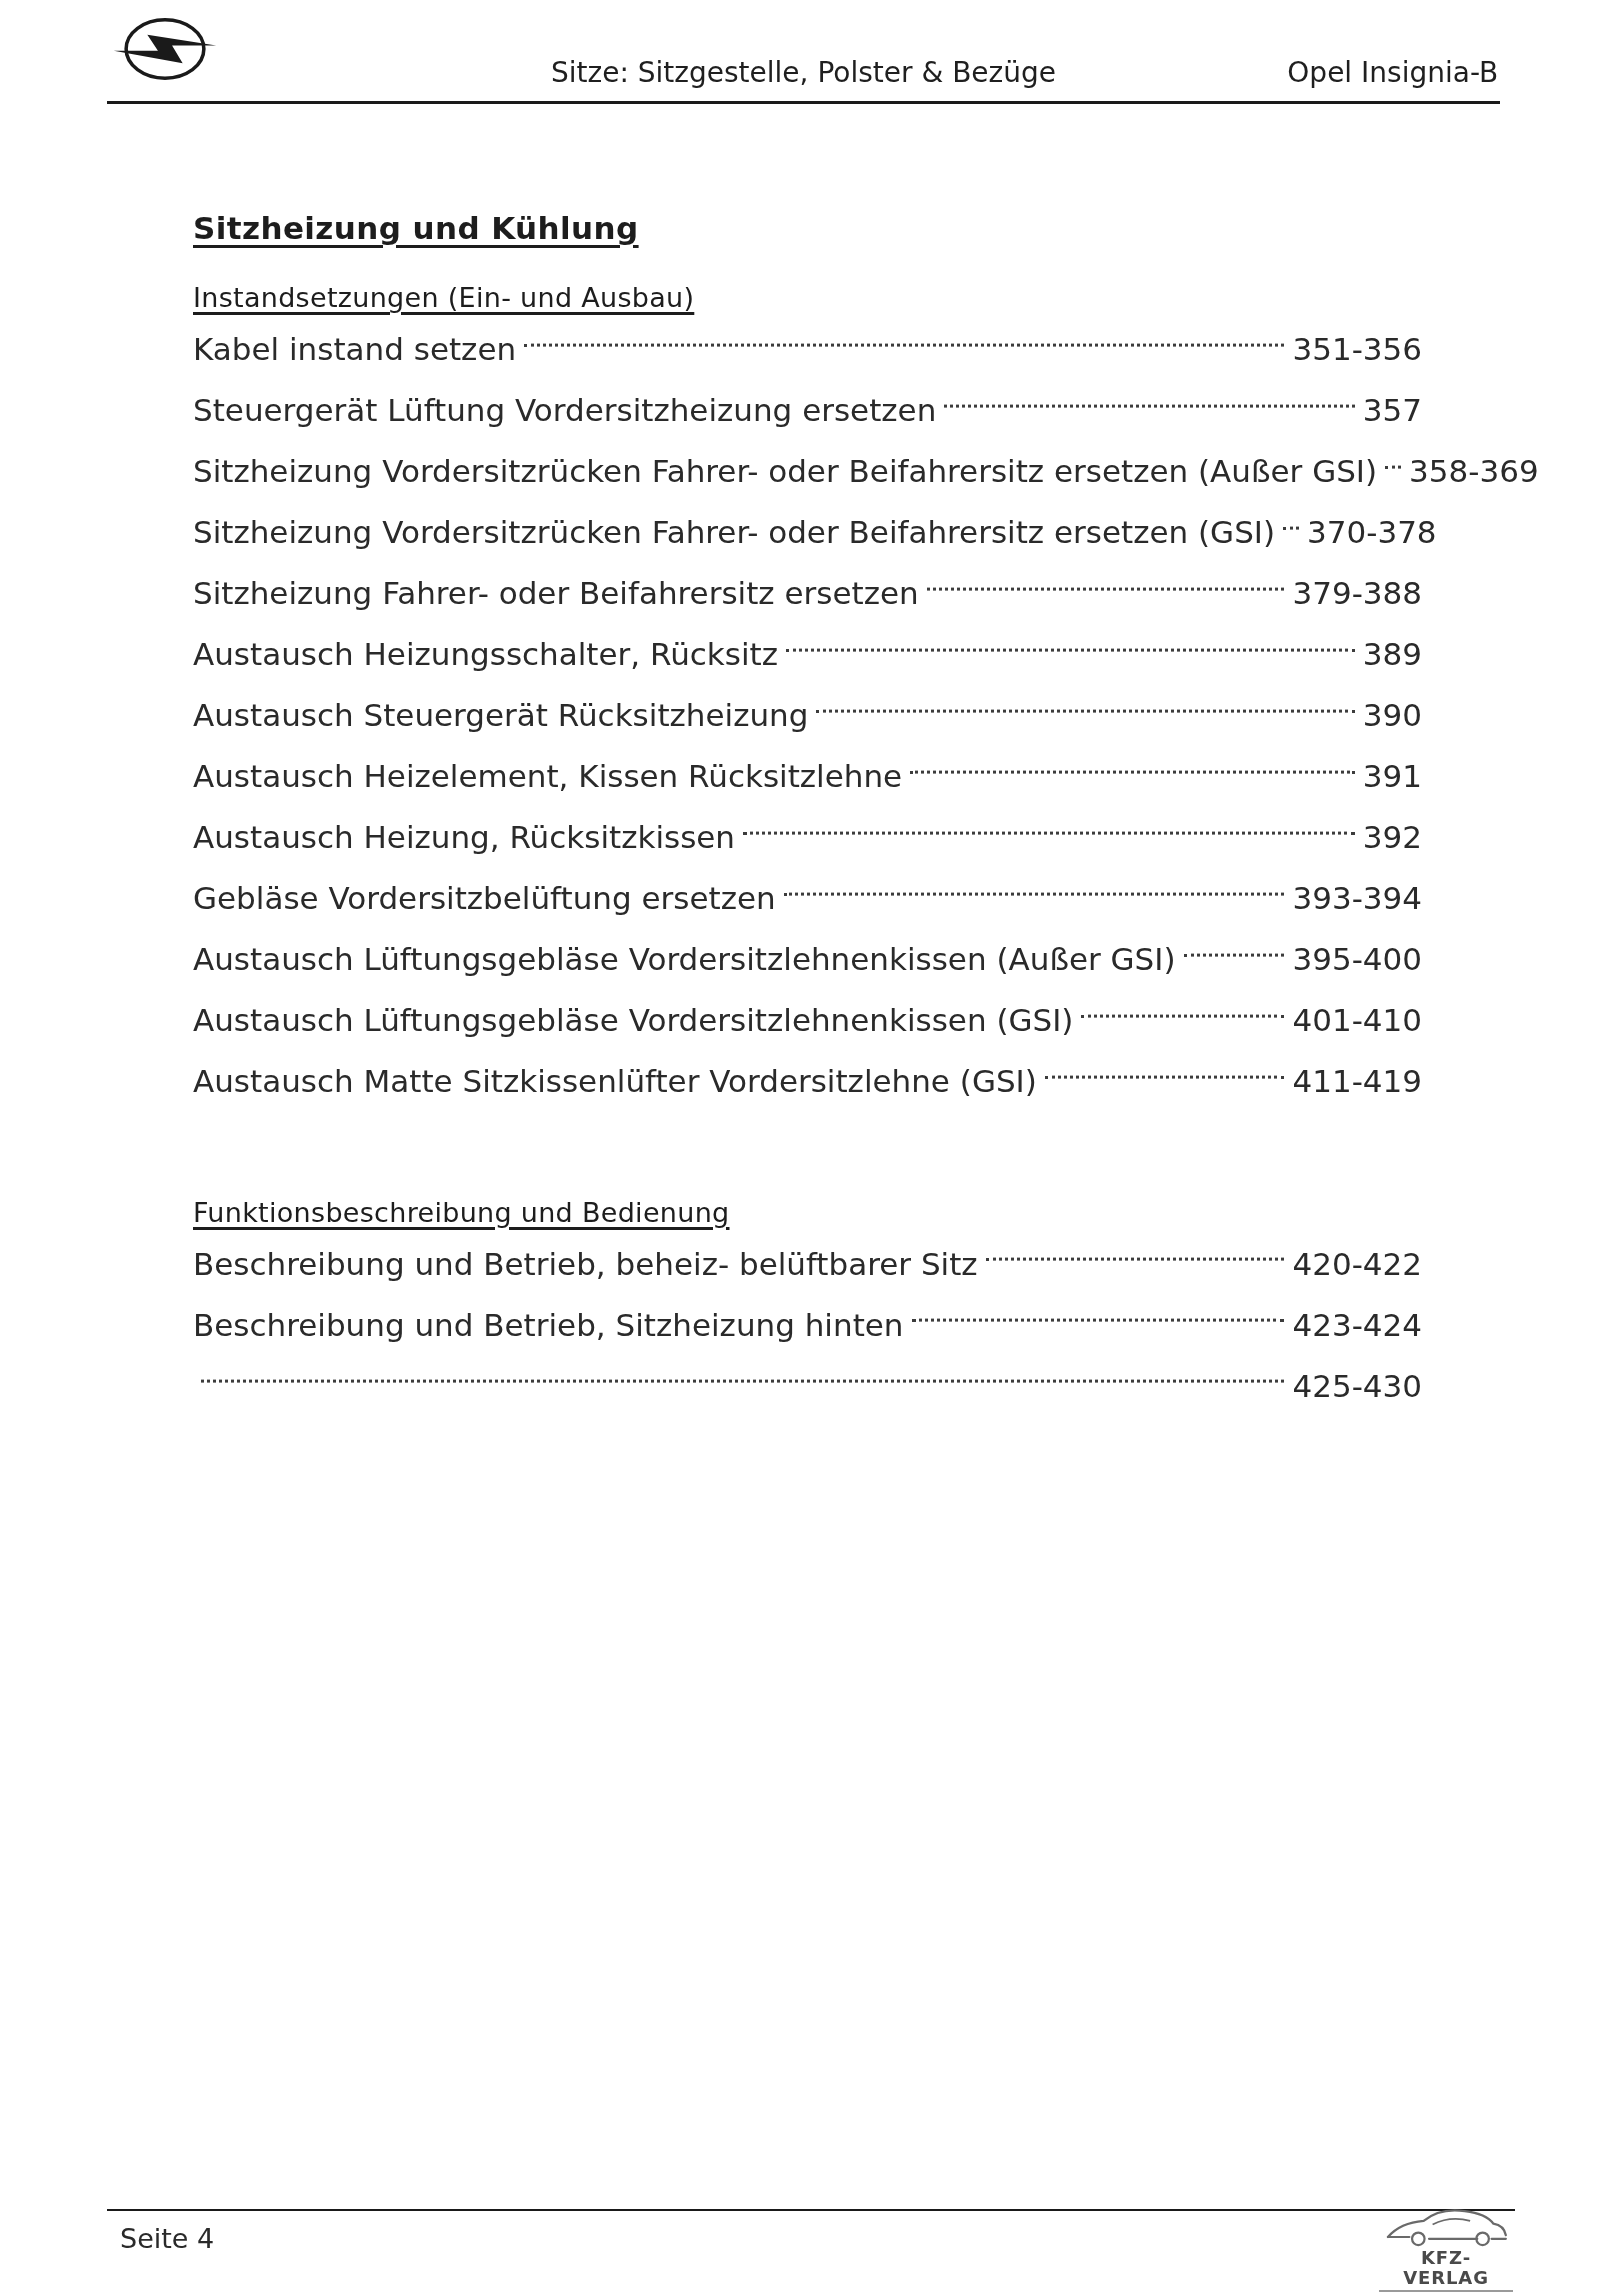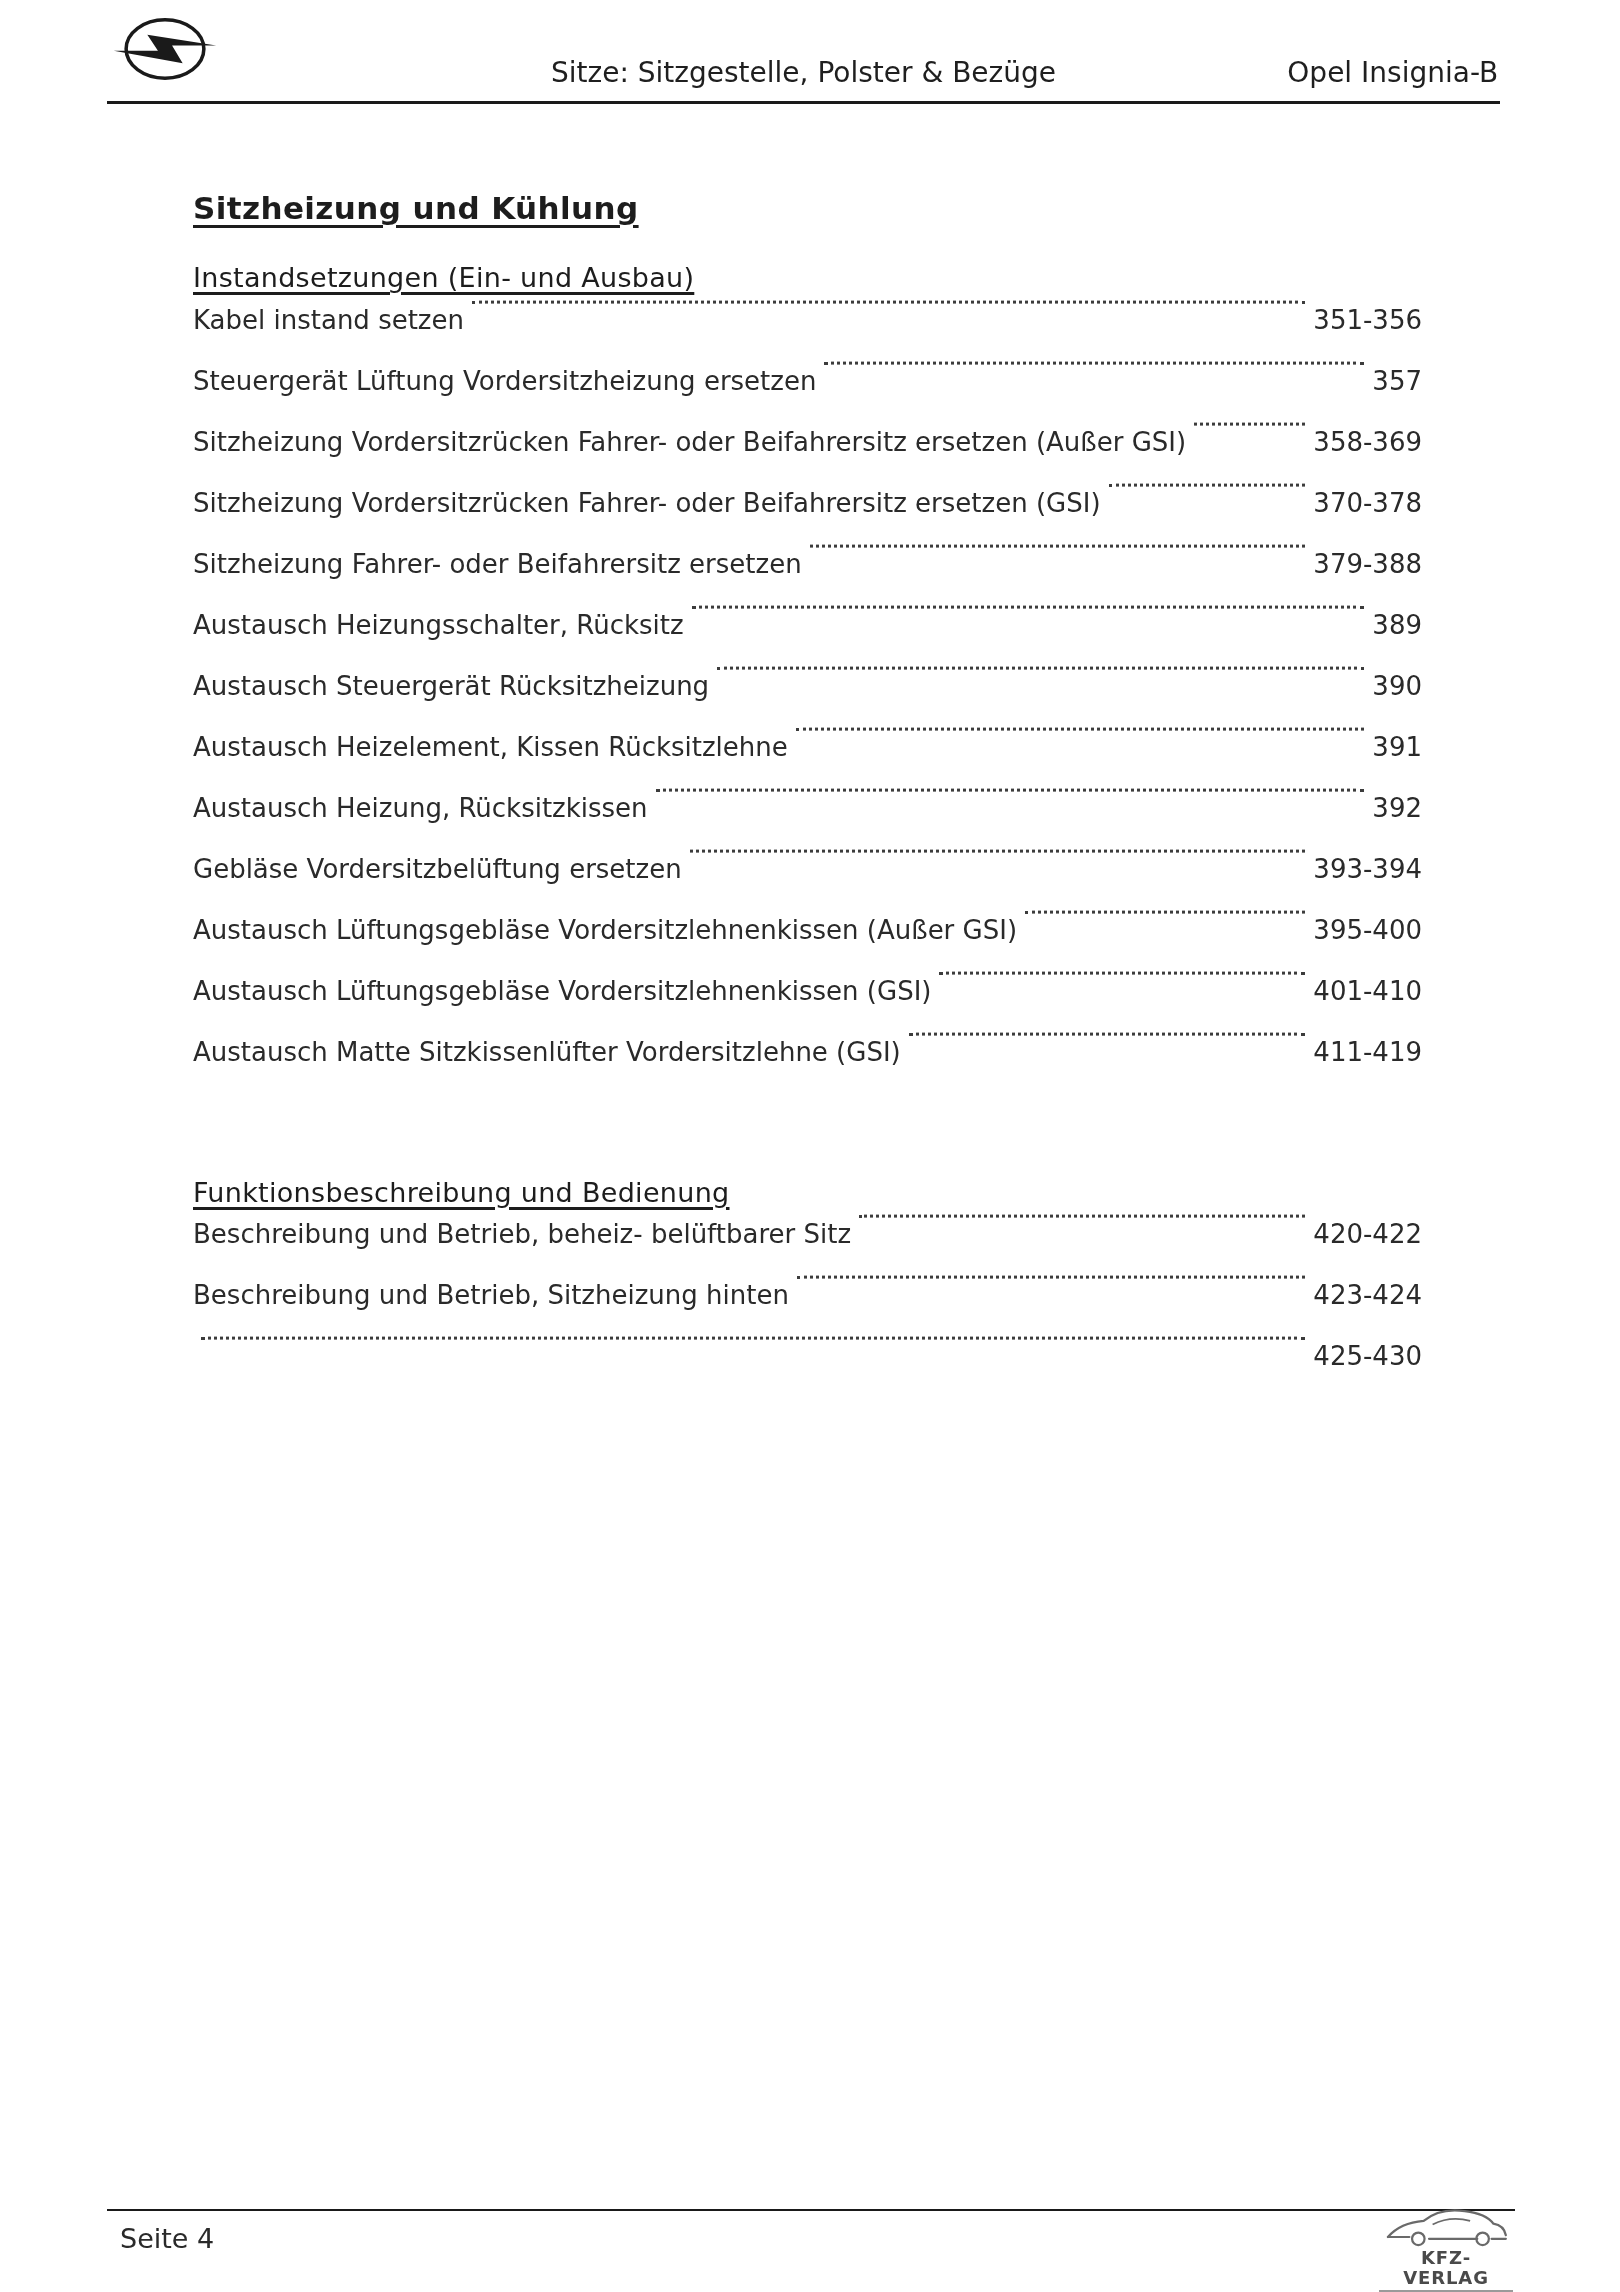--- a/index.html
+++ b/index.html
@@ -34,35 +34,36 @@
   .content {
     position:absolute; top:190px; left:193px; width:1229px;
   }
   .page-title {
     font-size:31px; font-weight:bold; color:#1d1d1d;
     text-decoration:underline;
     text-decoration-thickness:2.7px;
     text-underline-offset:6.3px;
     margin-bottom:36px;
     letter-spacing:0.4px;
+    margin-top:20px;
   }
   .toc-section { margin-bottom:5.4px; }
   .toc-section + .toc-section { margin-top:78px; }
   .section-heading {
     font-size:27px; font-weight:normal; color:#1d1d1d;
     text-decoration:underline;
     text-decoration-thickness:2.7px;
     text-underline-offset:5.4px;
     margin-bottom:12.5px;
     letter-spacing:0.3px;
   }
   .toc-entry {
-    display:flex; align-items:flex-start;
+    display:flex; align-items:center;
     height:61px; padding-bottom:11.6px;
-    font-size:26px; color:#2a2a2a;
+    font-size:31px; color:#2a2a2a;
   }
   .entry-label { white-space:nowrap; line-height:1.15; }
   .entry-pages { white-space:nowrap; line-height:1.15; }
   .leader {
     flex:1 1 auto; min-width:16px;
     margin:0 8px;
     border-bottom:3.6px dotted #3c3c3c;
     transform:translateY(-5.4px);
   }
 

